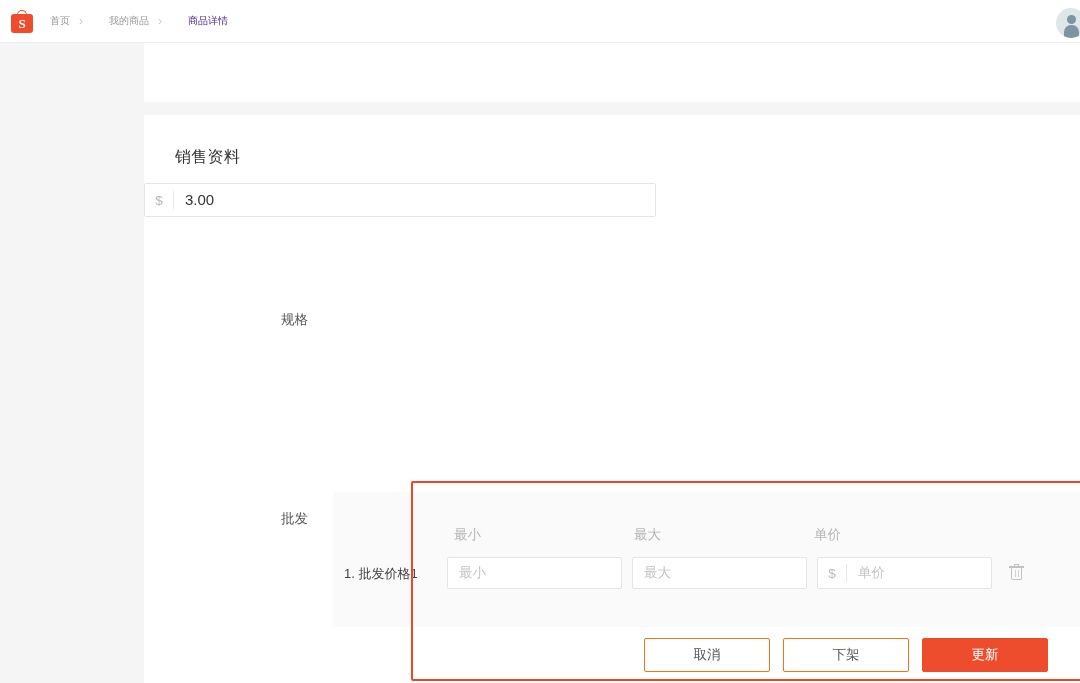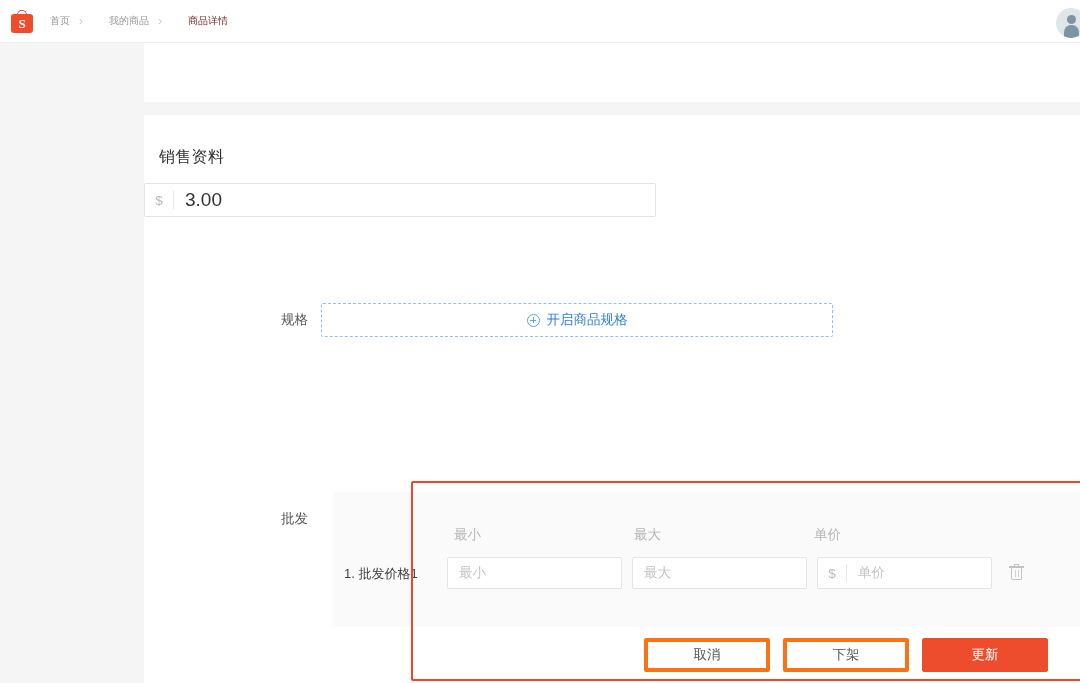--- a/index.html
+++ b/index.html
@@ -46,21 +46,21 @@
     font-size: 13px; font-weight: bold;
     line-height: 19px; text-align: center;
     font-family: "Liberation Serif", serif;
   }
   .crumb {
     font-size: 10px;
     color: #999999;
     margin-left: 17px;
     white-space: nowrap;
   }
-  .crumb.current { color: #7f1d1d; }
+  .crumb.current { color: #4c1d95; }
   .crumb-sep {
     font-size: 12px;
     color: #cccccc;
     margin: 0 9px;
   }
   .avatar {
     position: absolute; right: -6px; top: 8px;
     width: 30px; height: 30px;
     border-radius: 50%;
     background: #dfe6ea;
@@ -102,21 +102,21 @@
     position: absolute; left: 0; top: 72px;
     width: 936px; height: 546px;
   }
   .panel-footer {
     position: absolute; left: 0; top: 584px;
     width: 936px; height: 56px;
     background: #ffffff;
   }
 
   .section-title {
-    position: absolute; left: 15px; top: 32px;
+    position: absolute; left: 31px; top: 32px;
     font-size: 16px; color: #333333;
     letter-spacing: 0.3px;
   }
 
   
   .form-row {
     position: absolute;
     left: 0;
     width: 936px;
     display: flex;
@@ -149,21 +149,21 @@
     flex: 0 0 auto;
   }
   .field-divider {
     width: 1px; height: 18px;
     background: #e8e8e8;
     flex: 0 0 auto;
   }
   .field-value {
     flex: 1 1 auto;
     padding-left: 11px;
-    font-size: 19px;
+    font-size: 15px;
     color: #333333;
     line-height: 32px;
     overflow: hidden; white-space: nowrap;
   }
 
   
   .dashed-btn {
     width: 512px; height: 34px;
     border: 1px dashed #8cc2f0;
     border-radius: 2px;
@@ -341,21 +341,21 @@
   }
   .btn {
     width: 126px; height: 34px;
     border-radius: 2px;
     font-size: 13.5px;
     display: flex; align-items: center; justify-content: center;
     cursor: pointer;
   }
   .btn-default {
     background: #ffffff;
-    border: 4px solid #f97316;
+    border: 1px solid #f97316;
     color: #555555;
   }
   .btn-primary {
     background: #ee4d2d;
     border: 1px solid #ee4d2d;
     color: #ffffff;
   }
 </style>
 </head>
 <body>
@@ -392,24 +392,20 @@
       <div class="field">
         <span class="field-prefix">$</span>
         <span class="field-divider"></span>
         <span class="field-value">3.00</span>
       </div>
     </div>
 
 
     <div class="form-row" style="top:188px;">
       <div class="form-label">规格</div>
-      <div class="dashed-btn">
-        <span class="plus-icon"></span>
-        <span>开启商品规格</span>
-      </div>
     </div>
 
     <div class="wholesale-row">
       <div class="wholesale-label">批发</div>
 
       <div class="wholesale-panel">
 
         <div class="col-head col-min">最小</div>
         <div class="col-head col-max">最大</div>
         <div class="col-head col-unit">单价</div>

